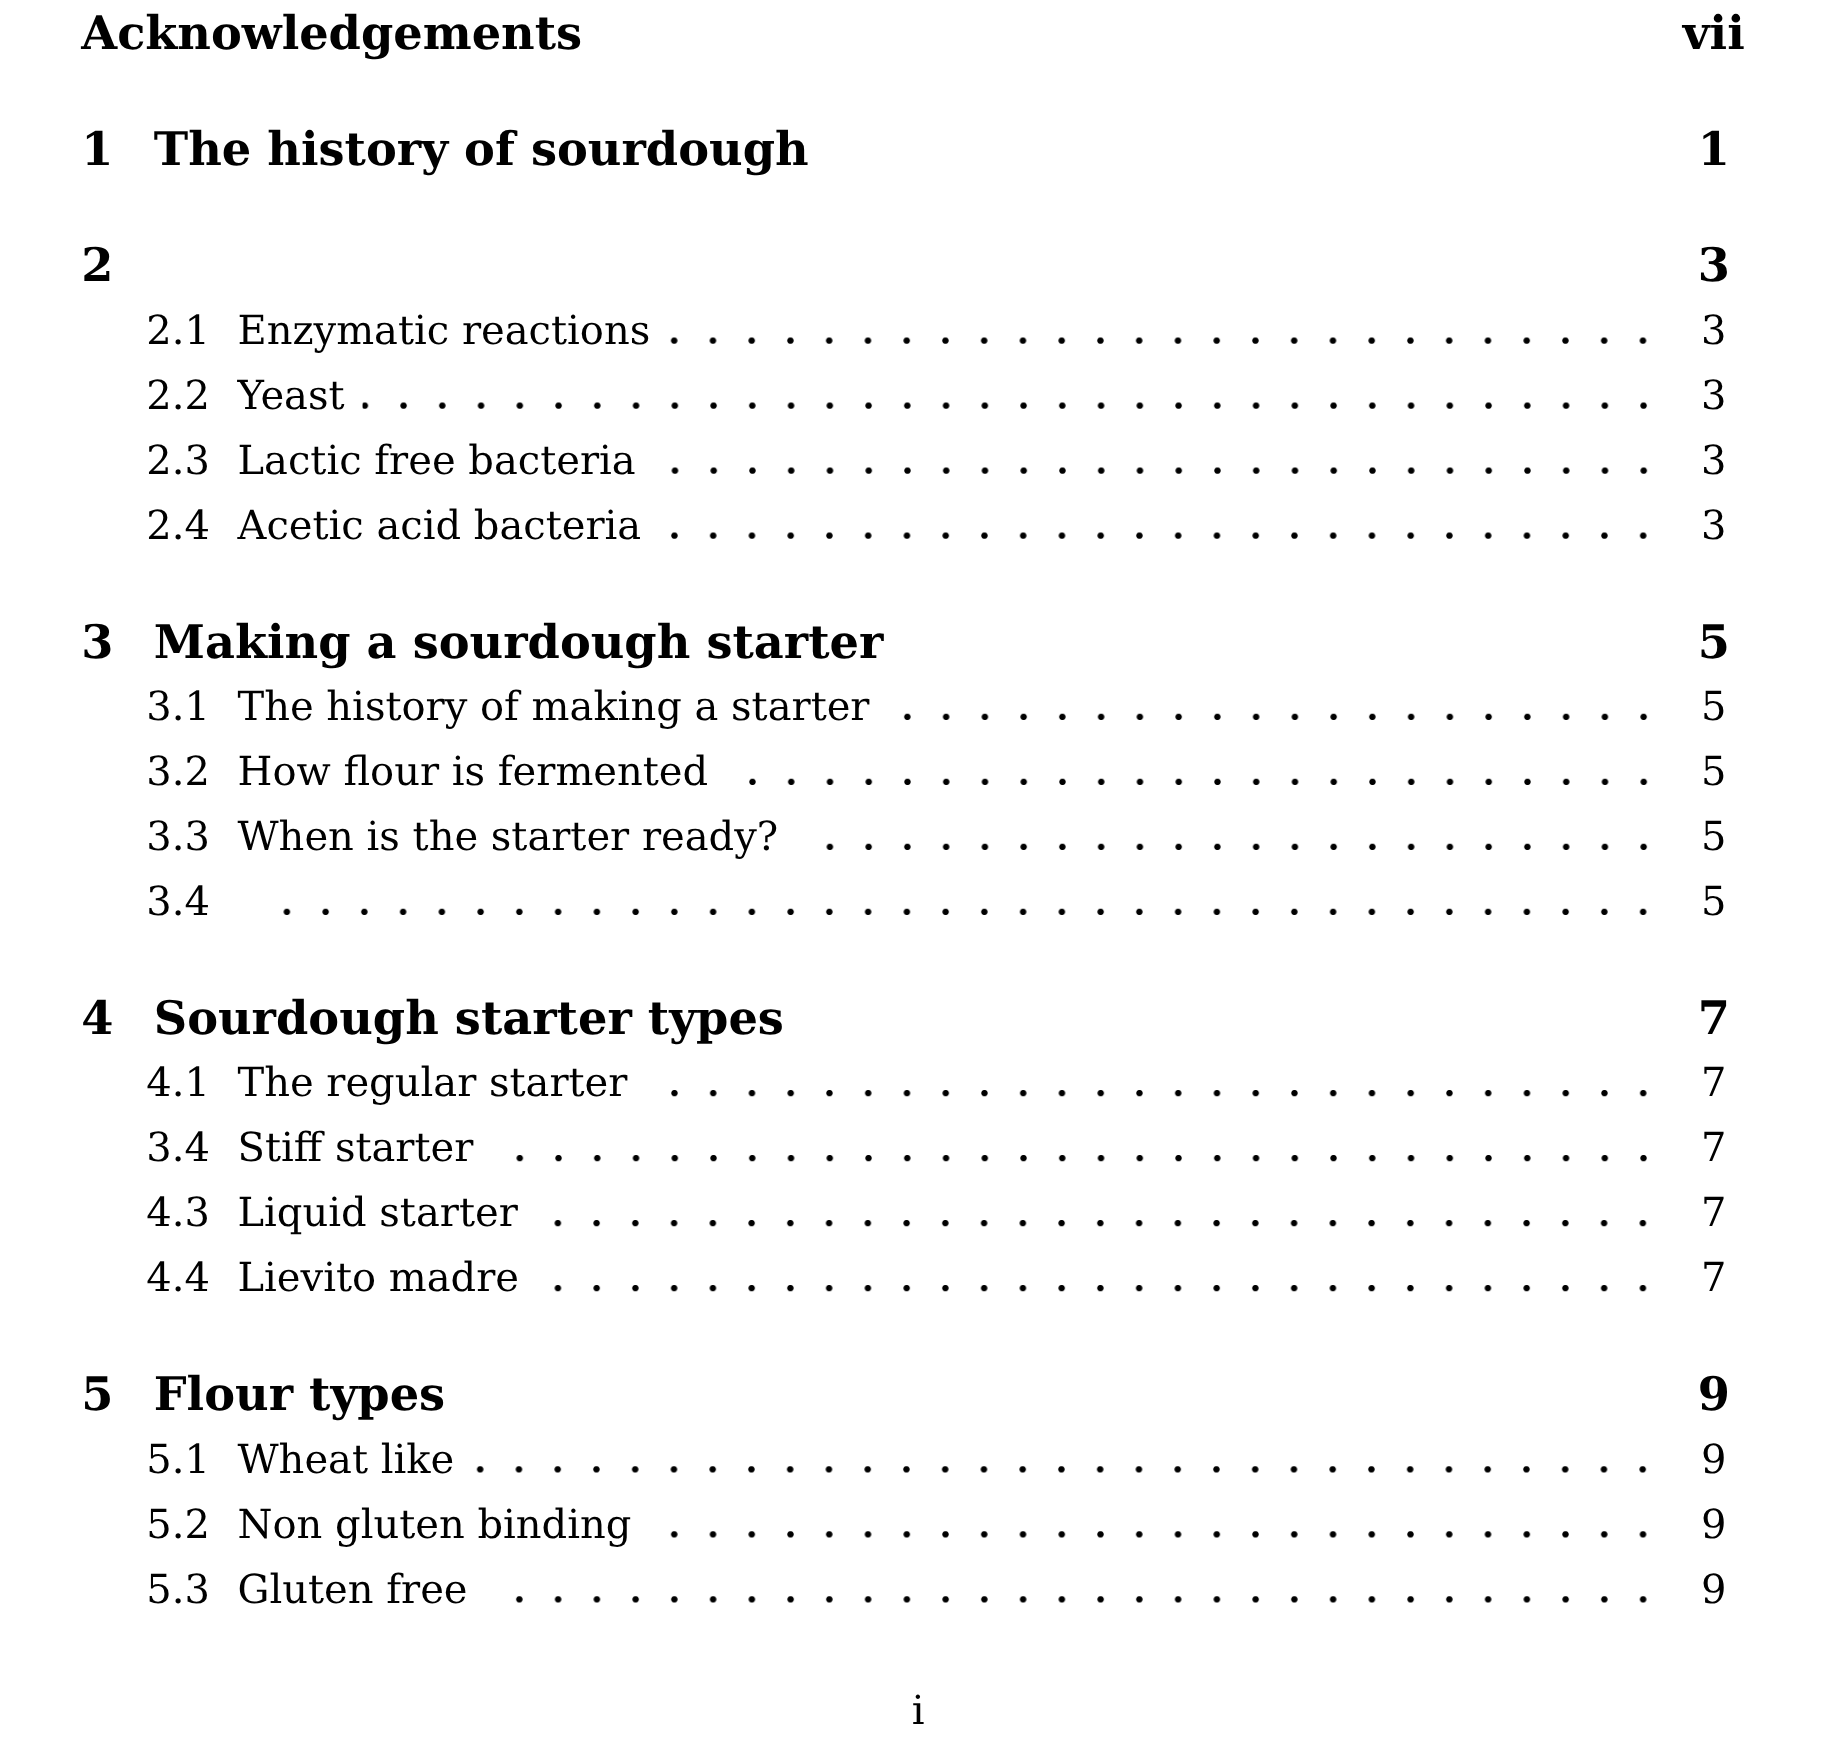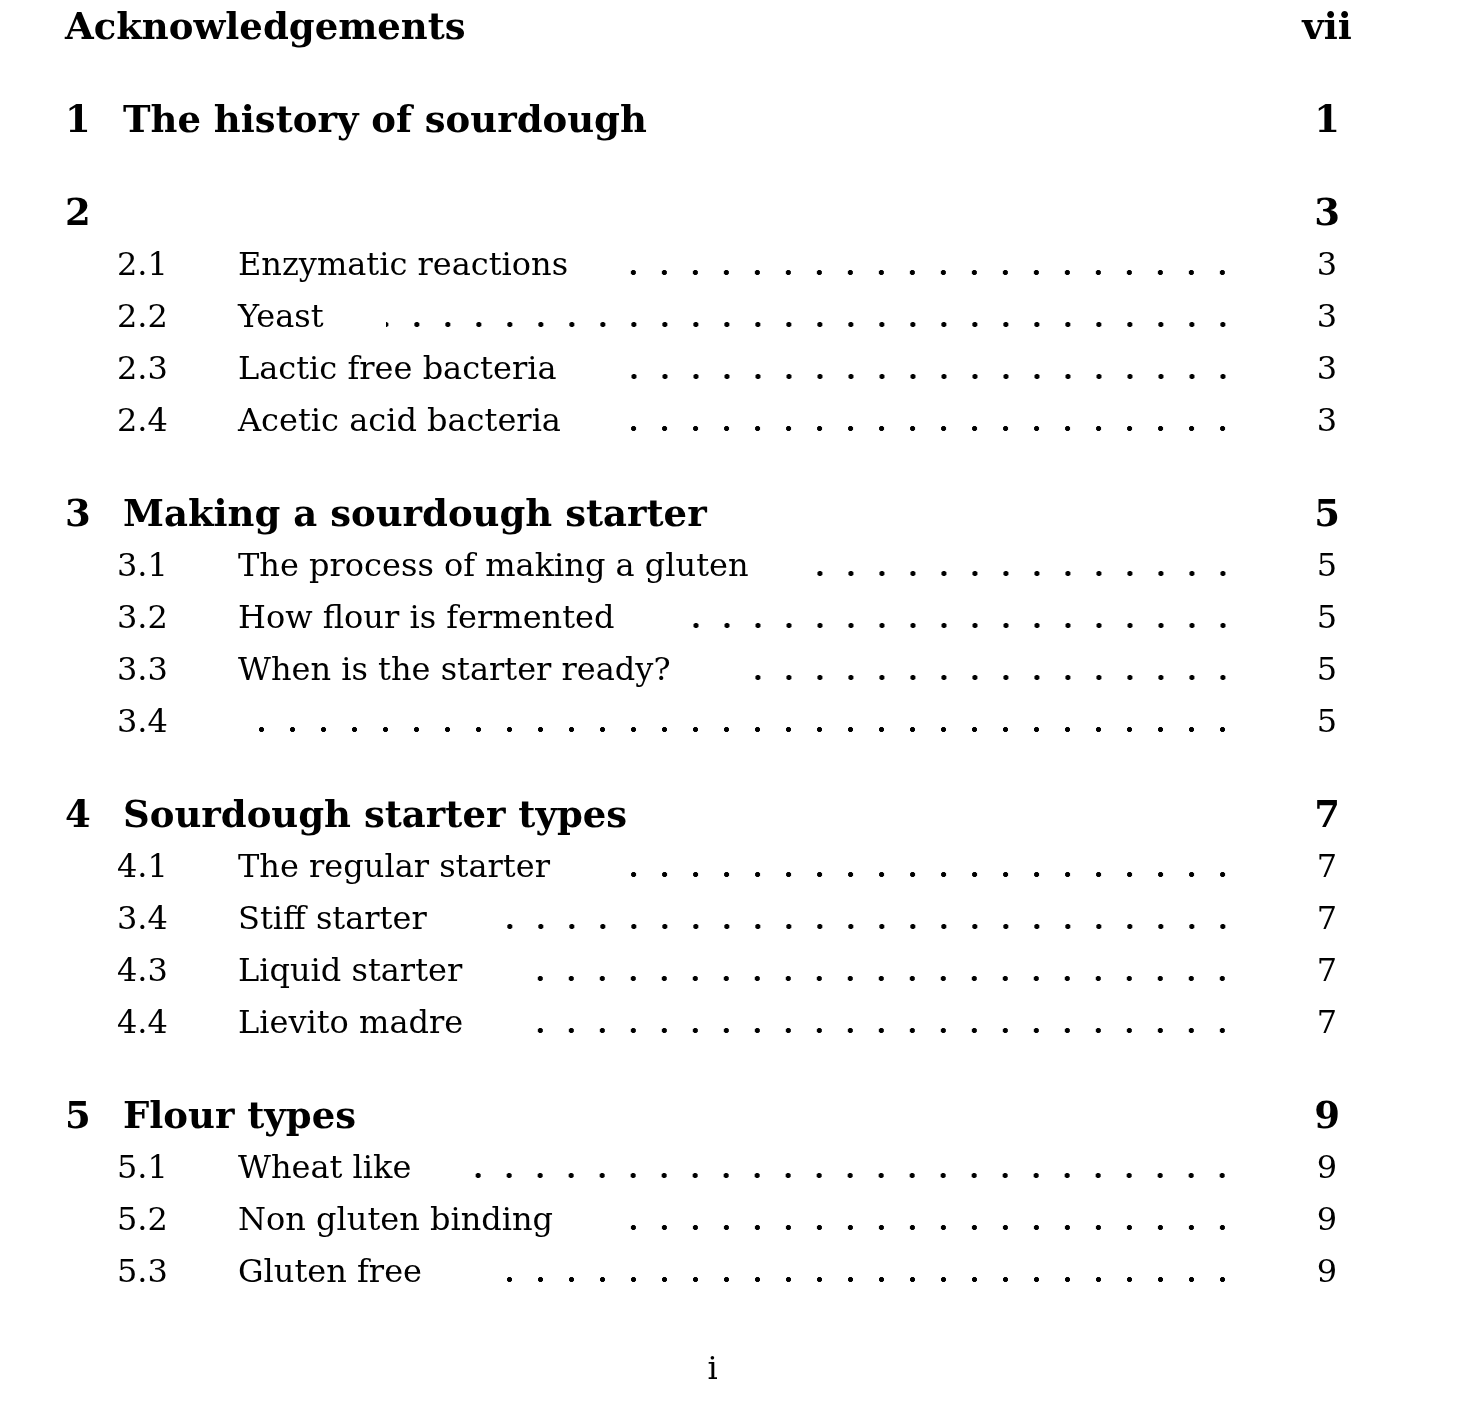--- a/index.html
+++ b/index.html
@@ -11,42 +11,41 @@
     font-family: "DejaVu Serif", "Liberation Serif", serif;
     overflow: hidden;
   }
   .page {
     width: 1464px;
     height: 1410px;
     position: relative;
   }
   .content {
     margin-left: 65px;
-    margin-right: 104px; 
+    margin-right: 60px; 
   }
   .row {
     display: flex;
     align-items: baseline;
     line-height: 52px;
     white-space: nowrap;
   }
   .row.chapter {
     font-weight: bold;
     font-size: 37px;
     margin-top: 41px;
   }
   .row.frontmatter {
     font-weight: bold;
     font-size: 37px;
     margin-top: 0;
   }
   .row.section {
     font-size: 32px;
     padding-left: 52px;
-    gap: 48px;
   }
   .chapnum {
     width: 58px;
     flex: 0 0 auto;
   }
   .secnum {
     width: 73px;
     flex: 0 0 auto;
   }
   .filler {
@@ -126,21 +125,21 @@
     </div>
 
     <div class="row chapter">
       <span class="chapnum">3</span>
       <span>Making a sourdough starter</span>
       <span class="filler"></span>
       <span class="pagenum">5</span>
     </div>
     <div class="row section">
       <span class="secnum">3.1</span>
-      <span>The process of making a gluten</span>
+      <span>The history of making a starter</span>
       <span class="leader"></span>
       <span class="pagenum">5</span>
     </div>
     <div class="row section">
       <span class="secnum">3.2</span>
       <span>How flour is fermented</span>
       <span class="leader"></span>
       <span class="pagenum">5</span>
     </div>
     <div class="row section">

